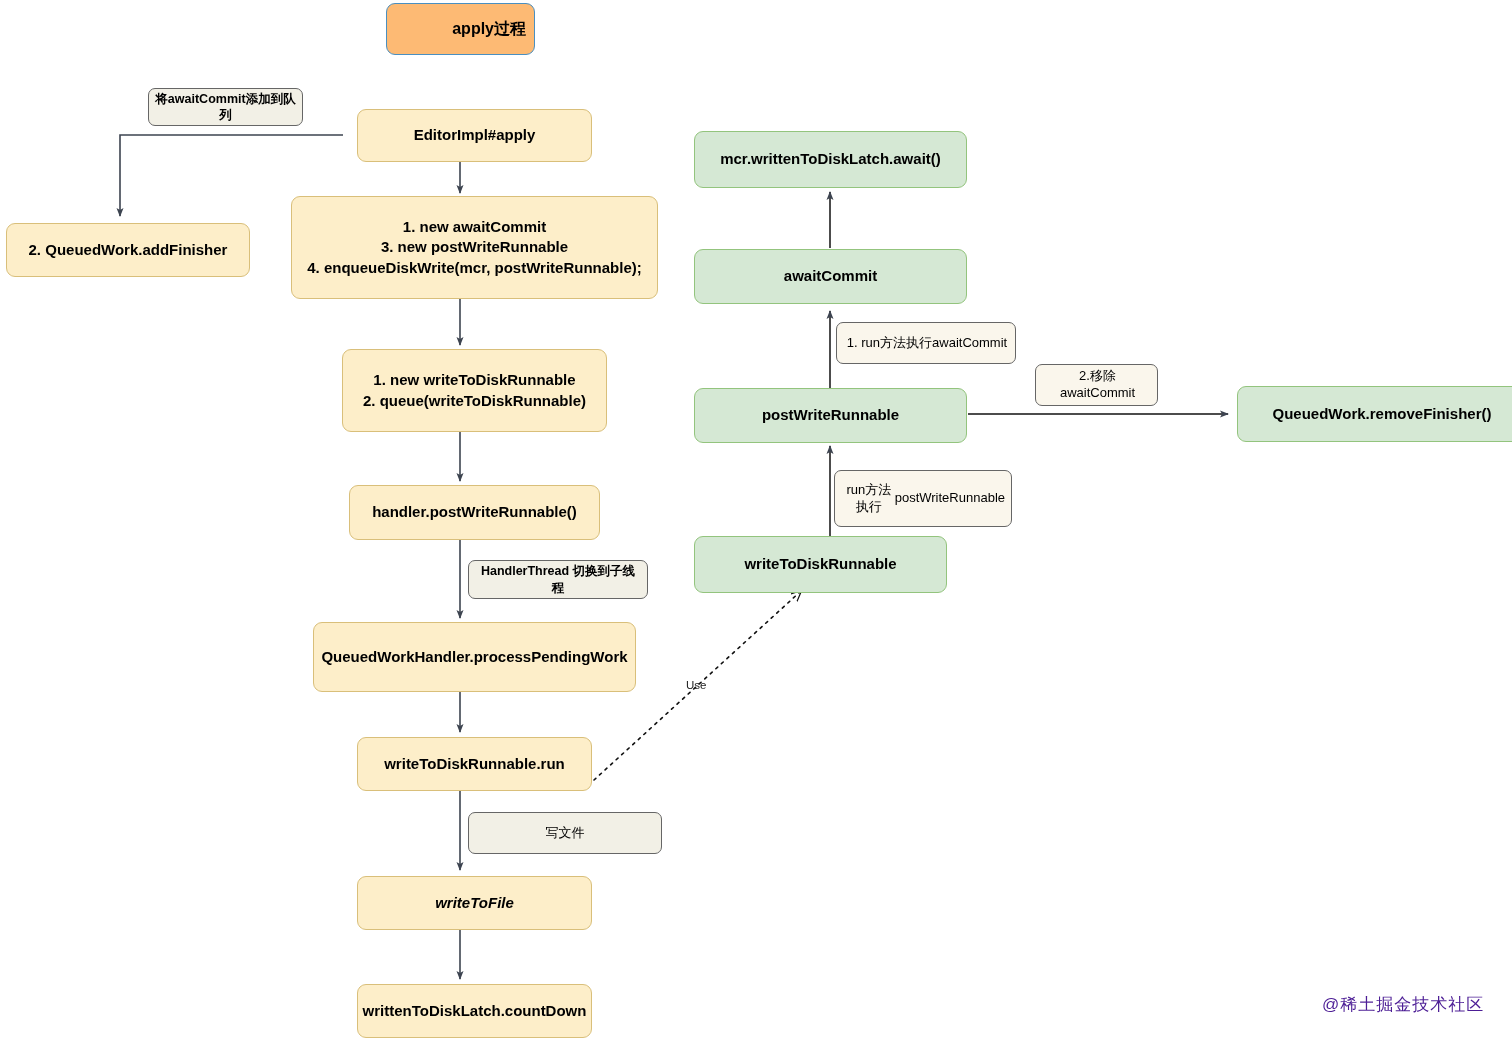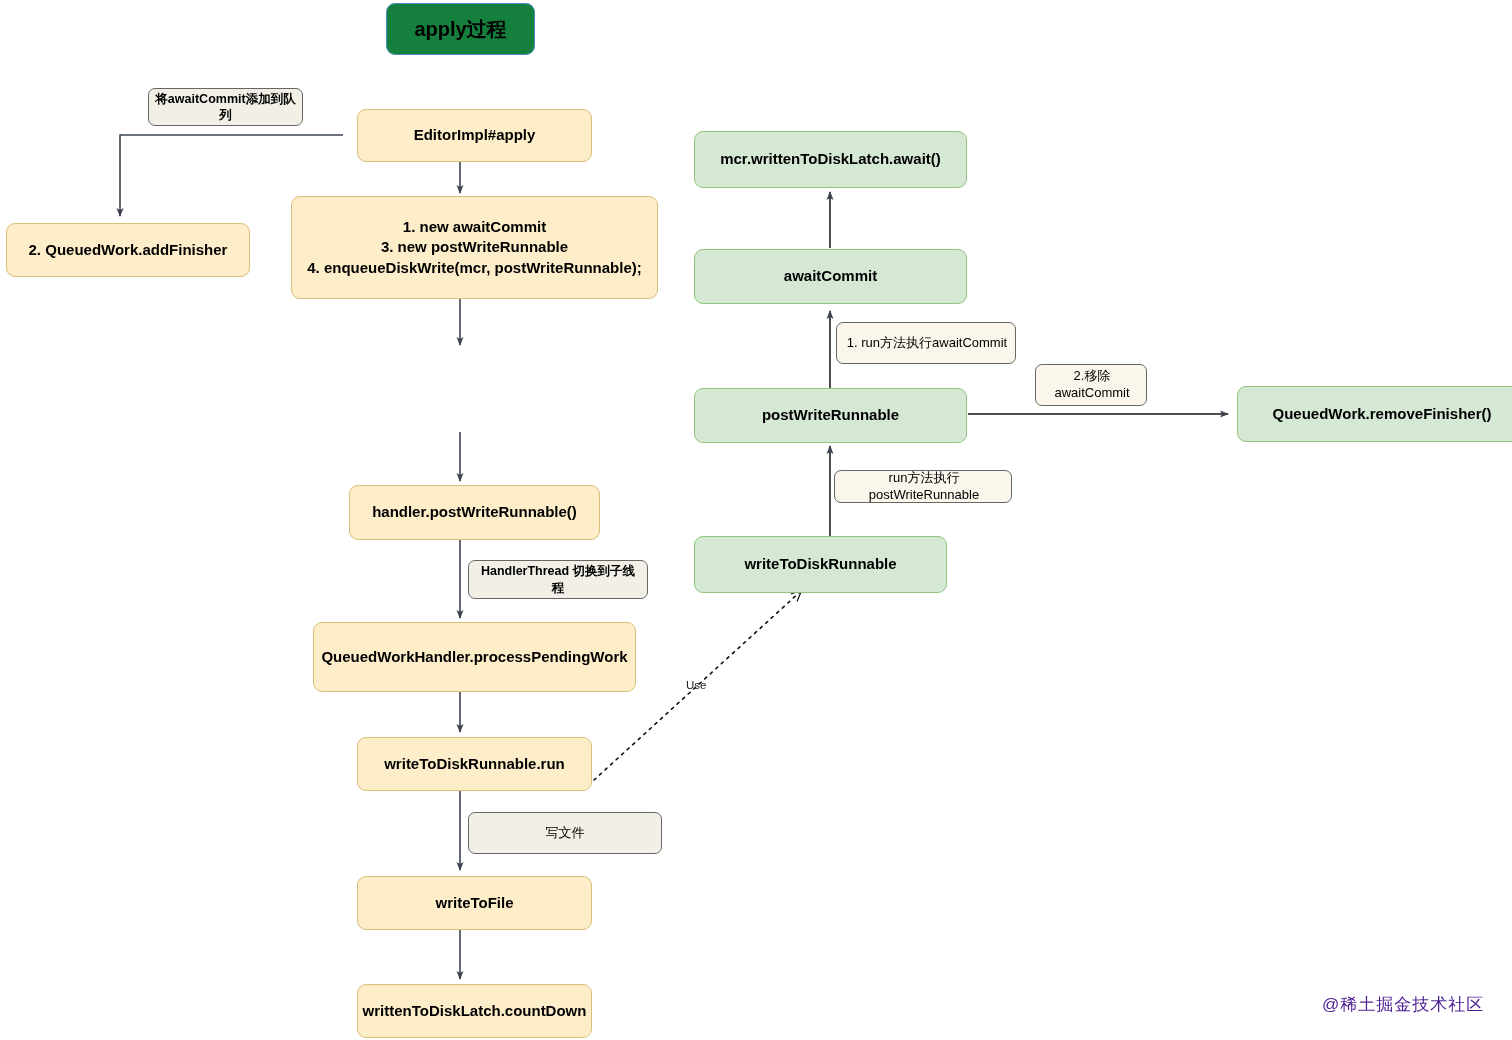--- a/index.html
+++ b/index.html
@@ -32,23 +32,24 @@
     align-items: center;
     justify-content: center;
     text-align: center;
     border-radius: 9px;
     font-weight: bold;
     color: #000000;
     line-height: 1.35;
     padding: 4px 8px;
   }
   .node.blue {
-    background: #15803d;
+    background: #fdba74;
     border: 1.4px solid #4a8fc0;
-    font-size: 20px;
+    font-size: 16px;
+    justify-content: flex-end;
   }
   .node.yellow {
     background: #fdeec9;
     border: 1.2px solid #d9bf7a;
     font-size: 15px;
     margin-left: 14px;
   }
   .node.green {
     background: #d5e8d4;
     border: 1.2px solid #93c47d;
@@ -148,34 +149,38 @@
   <div class="node yellow" style="left:-8px; top:223px; width:244px; height:54px;">
     <span>2. QueuedWork.addFinisher</span>
   </div>
 
   <div class="node yellow" style="left:277px; top:196px; width:367px; height:103px; flex-direction:column;">
     <span>1. new awaitCommit</span>
     <span>3. new postWriteRunnable</span>
     <span>4. enqueueDiskWrite(mcr, postWriteRunnable);</span>
   </div>
 
+  <div class="node yellow" style="left:328px; top:349px; width:265px; height:83px; flex-direction:column;">
+    <span>1. new  writeToDiskRunnable</span>
+    <span>2. queue(writeToDiskRunnable)</span>
+  </div>
 
   <div class="node yellow" style="left:335px; top:485px; width:251px; height:55px;">
     <span>handler.postWriteRunnable()</span>
   </div>
 
   <div class="node yellow" style="left:299px; top:622px; width:323px; height:70px;">
     <span>QueuedWorkHandler.processPendingWork</span>
   </div>
 
   <div class="node yellow" style="left:343px; top:737px; width:235px; height:54px;">
     <span>writeToDiskRunnable.run</span>
   </div>
 
-  <div class="node yellow" style="left:343px; top:876px; width:235px; height:54px;">
+  <div class="node yellow" style="left:343px; top:876px; width:235px; height:54px;font-style:italic;">
     <span>writeToFile</span>
   </div>
 
   <div class="node yellow" style="left:343px; top:984px; width:235px; height:54px;">
     <span>writtenToDiskLatch.countDown</span>
   </div>
 
   <div class="node green" style="left:694px; top:131px; width:273px; height:57px;">
     <span>mcr.writtenToDiskLatch.await()</span>
   </div>
@@ -205,25 +210,25 @@
   </div>
 
   <div class="label plain" style="left:468px; top:812px; width:194px; height:42px;">
     <span>写文件</span>
   </div>
 
   <div class="label plain cream" style="left:836px; top:322px; width:180px; height:42px;">
     <span>1. run方法执行awaitCommit</span>
   </div>
 
-  <div class="label plain cream" style="left:1035px; top:364px; width:112px; height:42px;">
+  <div class="label plain cream" style="left:1035px; top:364px; width:123px; height:42px;">
     <span>2.移除awaitCommit</span>
   </div>
 
-  <div class="label plain cream" style="left:834px; top:470px; width:178px; height:33px; flex-direction:column;">
+  <div class="label plain cream" style="left:834px; top:470px; width:178px; height:57px; ">
     <span>run方法执行</span>
     <span>postWriteRunnable</span>
   </div>
 
   <div class="edge-text" style="left:686px; top:679px;">
     <span>Use</span>
   </div>
 
   <div class="watermark" style="left:1322px; top:993px;">
     <span>@稀土掘金技术社区</span>

